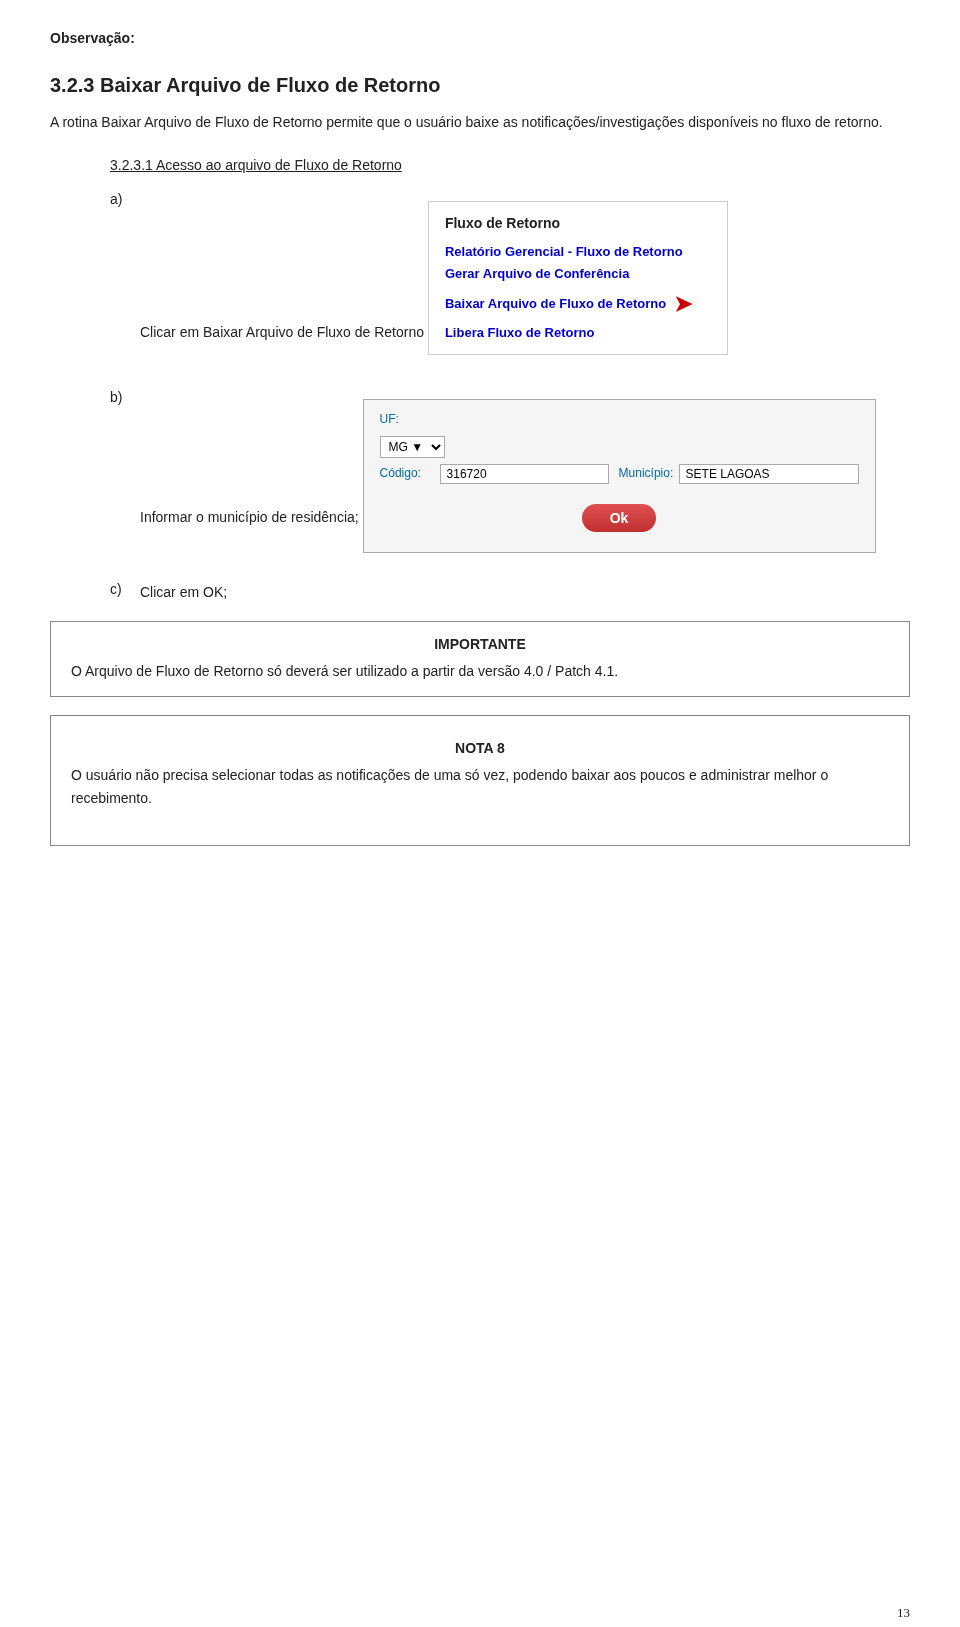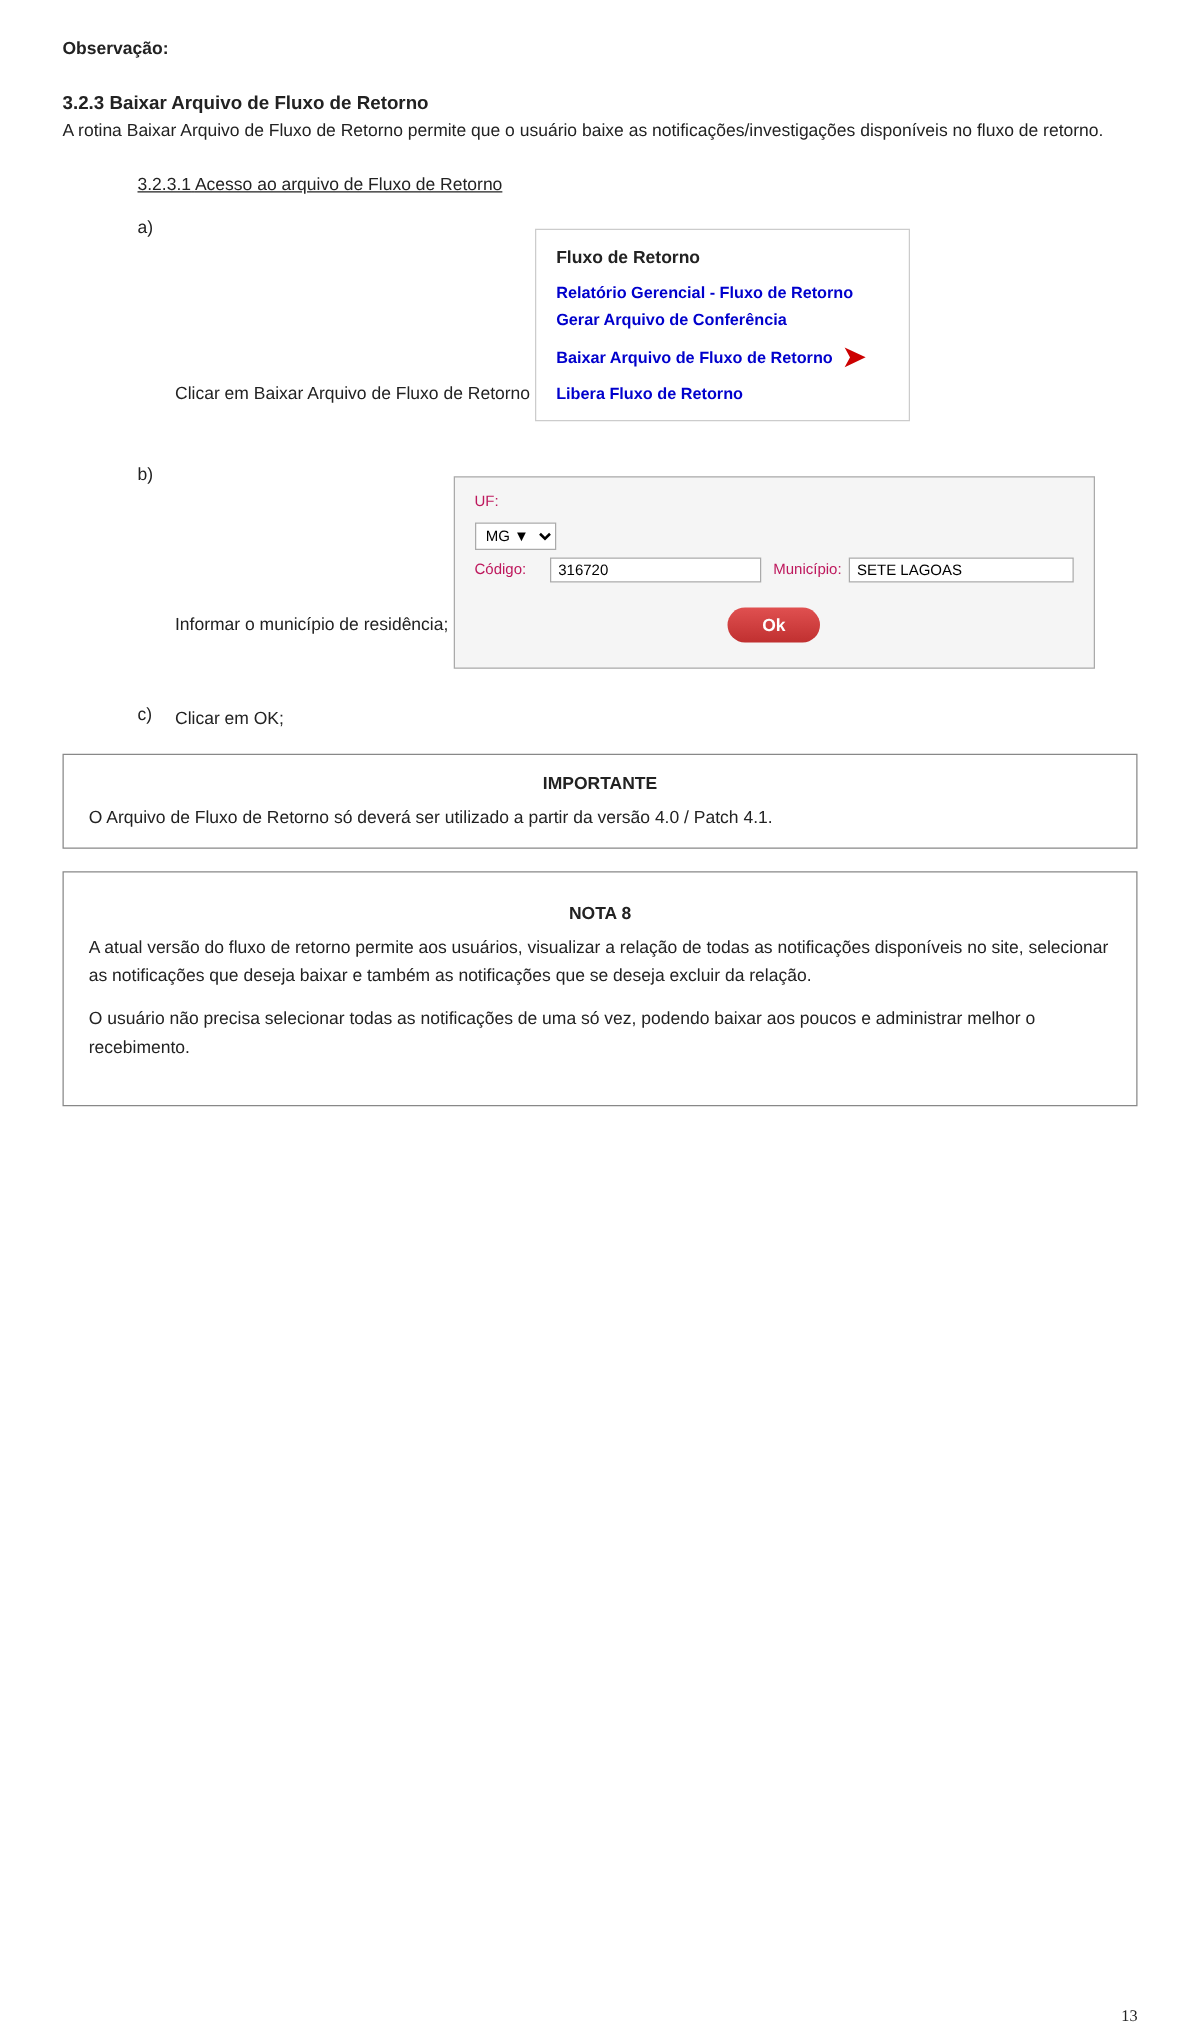--- a/index.html
+++ b/index.html
@@ -21,23 +21,23 @@
       font-weight: bold;
       font-size: 14px;
     }
 
     .observation-text {
       font-size: 14px;
       line-height: 1.6;
     }
 
     .section-title {
-      font-size: 15px;
-      font-weight: bold;
-      margin-bottom: 2px;
+      font-size: 20px;
+      font-weight: bold;
+      margin-bottom: 14px;
       margin-top: 10px;
     }
 
     .section-intro {
       font-size: 14px;
       line-height: 1.6;
       margin-bottom: 24px;
     }
 
     .subsection-title {
@@ -113,21 +113,21 @@
     .form-row {
       display: flex;
       flex-direction: row;
       align-items: center;
       margin-bottom: 6px;
       gap: 12px;
     }
 
     .form-label {
       font-size: 12px;
-      color: #be185d;
+      color: #0369a1;
       min-width: 60px;
     }
 
     .form-field {
       background: #fff;
       border: 1px solid #aaa;
       padding: 2px 6px;
       font-size: 12px;
       min-width: 80px;
     }
@@ -302,17 +302,16 @@
   </div>
 </div>
 
 <div class="important-box">
   <div class="important-title">IMPORTANTE</div>
   <div class="important-text">O Arquivo de Fluxo de Retorno só deverá ser utilizado a partir da versão 4.0 / Patch 4.1.</div>
 </div>
 
 <div class="nota-box">
   <div class="nota-title">NOTA 8</div>
-  <div class="nota-text">A atual versão do fluxo de retorno permite aos usuários, visualizar a relação de todas as notificações disponíveis no site, selecionar as notificações que deseja baixar e também as notificações que se deseja excluir da relação.</div>
   <div class="nota-text">O usuário não precisa selecionar todas as notificações de uma só vez, podendo baixar aos poucos e administrar melhor o recebimento.</div>
 </div>
 
 <div class="page-number">13</div>
 
 </body></html>

